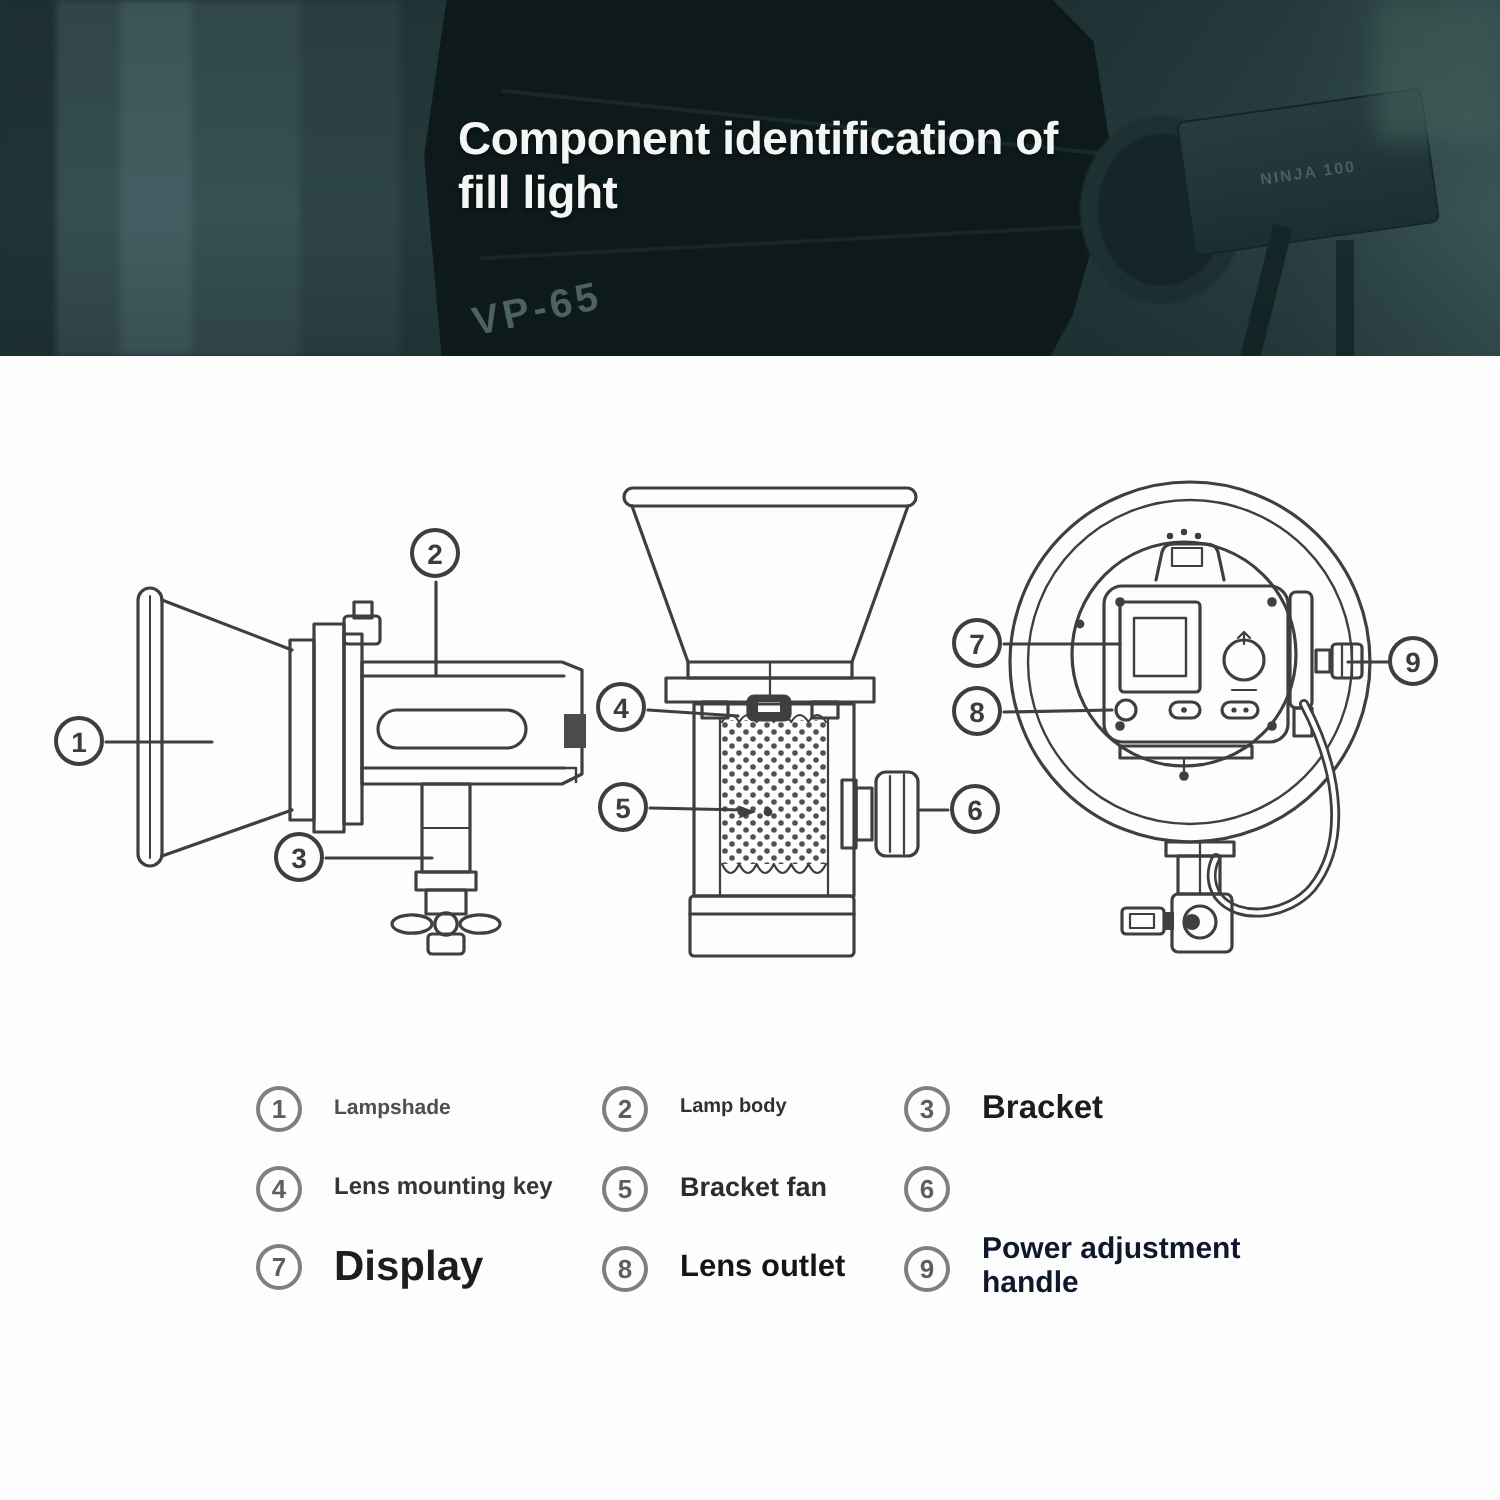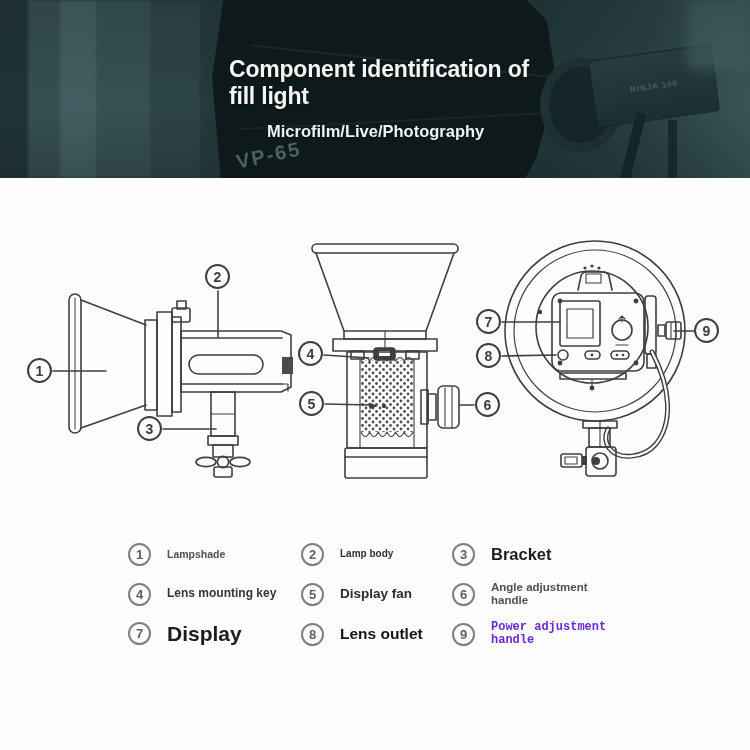--- a/index.html
+++ b/index.html
@@ -56,21 +56,21 @@
       justify-content:center;box-sizing:border-box;background:transparent;}
   .lb{color:#2c2c2c;font-weight:700;line-height:1.15;}
   .t1 .lb{font-size:10.5px;color:#4f4f4f;}
   .t2 .lb{font-size:10px;color:#303030;}
   .t3 .lb{font-size:16.5px;color:#1d1d1d;}
   .t4 .lb{font-size:12px;color:#353535;}
   .t5 .lb{font-size:13.5px;color:#2c2c2c;}
   .t6 .lb{font-size:11.5px;color:#4f4f4f;max-width:112px;}
   .t7 .lb{font-size:21px;color:#1d1d1d;}
   .t8 .lb{font-size:15.5px;color:#151515;}
-  .t9 .lb{font-size:12px;color:#6d28d9;max-width:150px;line-height:1.12;font-family:Liberation Mono, monospace;}
+  .t9 .lb{font-size:15px;color:#0f172a;max-width:150px;line-height:1.12;}
 </style>
 </head>
 <body>
 
 <div class="stage">
 
   <div class="hero">
     <div class="blinds"></div>
     <div class="backwall"></div>
     <div class="softbox"></div>
@@ -83,21 +83,20 @@
     <div class="lightyoke"></div>
     <div class="lightstand"></div>
     <div class="cornerlit"></div>
     <div class="heroshade"></div>
     <div class="vp-label">VP-65</div>
     <div class="hero-title">
       <span>Component identification of</span>
         <br>
       <span>fill light</span>
     </div>
-    <div class="hero-sub">Microfilm/Live/Photography</div>
   </div>
 
   <svg class="linework" width="750" height="750" viewBox="0 0 750 750" fill="none" stroke="#3f3f3f" stroke-width="1.6" stroke-linejoin="round" stroke-linecap="round">
     <defs>
       <pattern id="mesh" width="7" height="7" patternUnits="userSpaceOnUse">
         <circle cx="2" cy="2" r="1.4" fill="#515151" stroke="none"></circle>
         <circle cx="5.5" cy="5.5" r="1.4" fill="#515151" stroke="none"></circle>
       </pattern>
     </defs>
 
@@ -263,25 +262,24 @@
     <div class="li t3">
       <span class="lc">3</span>
       <span class="lb">Bracket</span>
     </div>
     <div class="li t4">
       <span class="lc">4</span>
       <span class="lb">Lens mounting key</span>
     </div>
     <div class="li t5">
       <span class="lc">5</span>
-      <span class="lb">Display fan</span>
+      <span class="lb">Bracket fan</span>
     </div>
     <div class="li t6">
       <span class="lc">6</span>
-      <span class="lb">Angle adjustment handle</span>
     </div>
     <div class="li t7">
       <span class="lc">7</span>
       <span class="lb">Display</span>
     </div>
     <div class="li t8">
       <span class="lc">8</span>
       <span class="lb">Lens outlet</span>
     </div>
     <div class="li t9">

